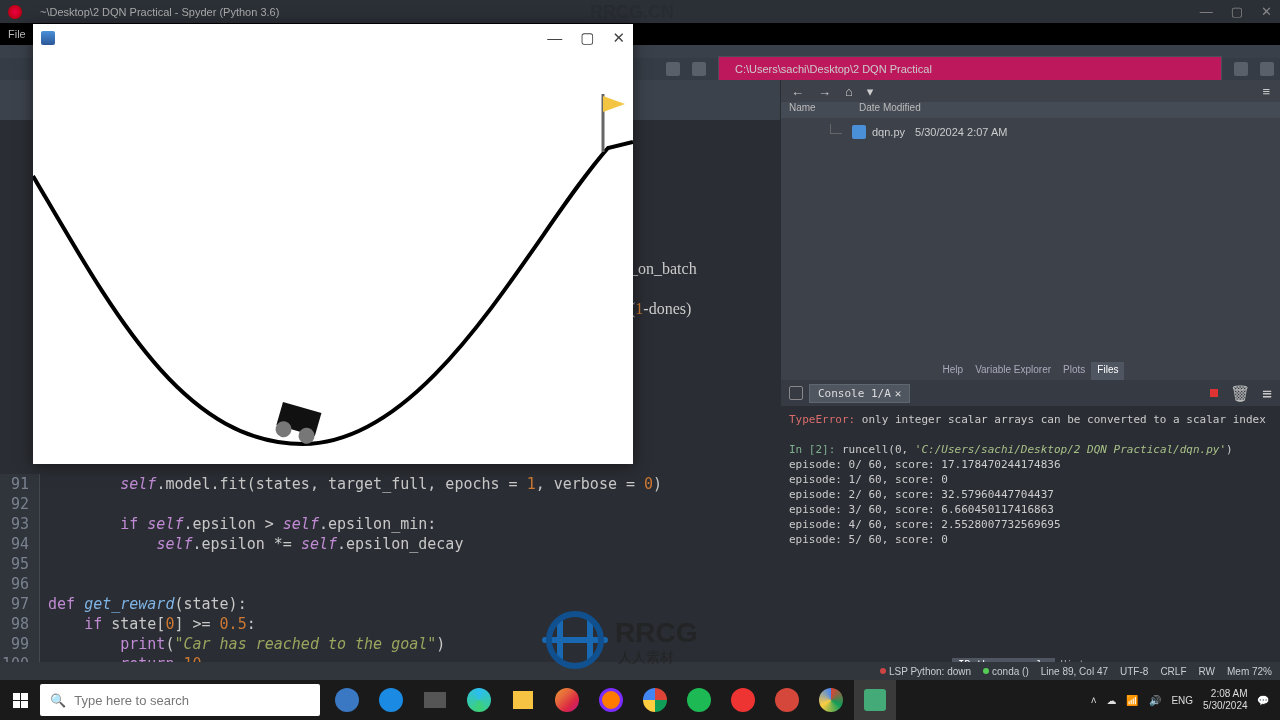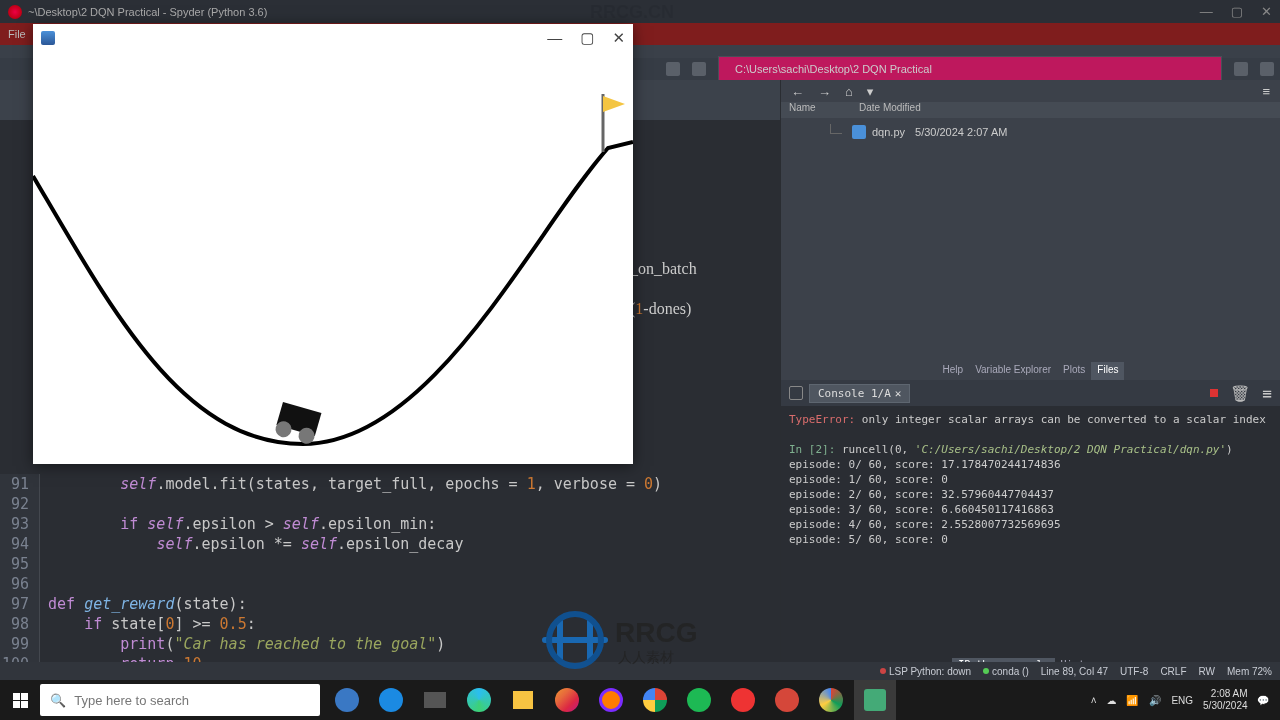--- a/index.html
+++ b/index.html
@@ -13,26 +13,27 @@
   color: #c8c8c8;
 }
 .titlebar {
   height: 23px;
   background: #2b2f36;
   display: flex;
   align-items: center;
   padding: 0 8px;
   font-size: 11px;
   color: #aaa;
+  gap: 12px;
 }
 .titlebar .icon { width: 14px; height: 14px; background: radial-gradient(circle,#e04,#a00); border-radius:50%; margin-right:6px; }
 .titlebar .winbtns { margin-left: auto; display: flex; gap: 18px; color: #888; font-size: 13px; }
 .menubar {
   height: 22px;
-  background: #7f1d1d;
+  background: #000000;
   display: flex;
   align-items: center;
   padding: 0 8px;
   font-size: 11px;
   color: #bbb;
   gap: 10px;
 }
 .pathrow {
   position: absolute;
   top: 58px; left: 0; right: 0;

